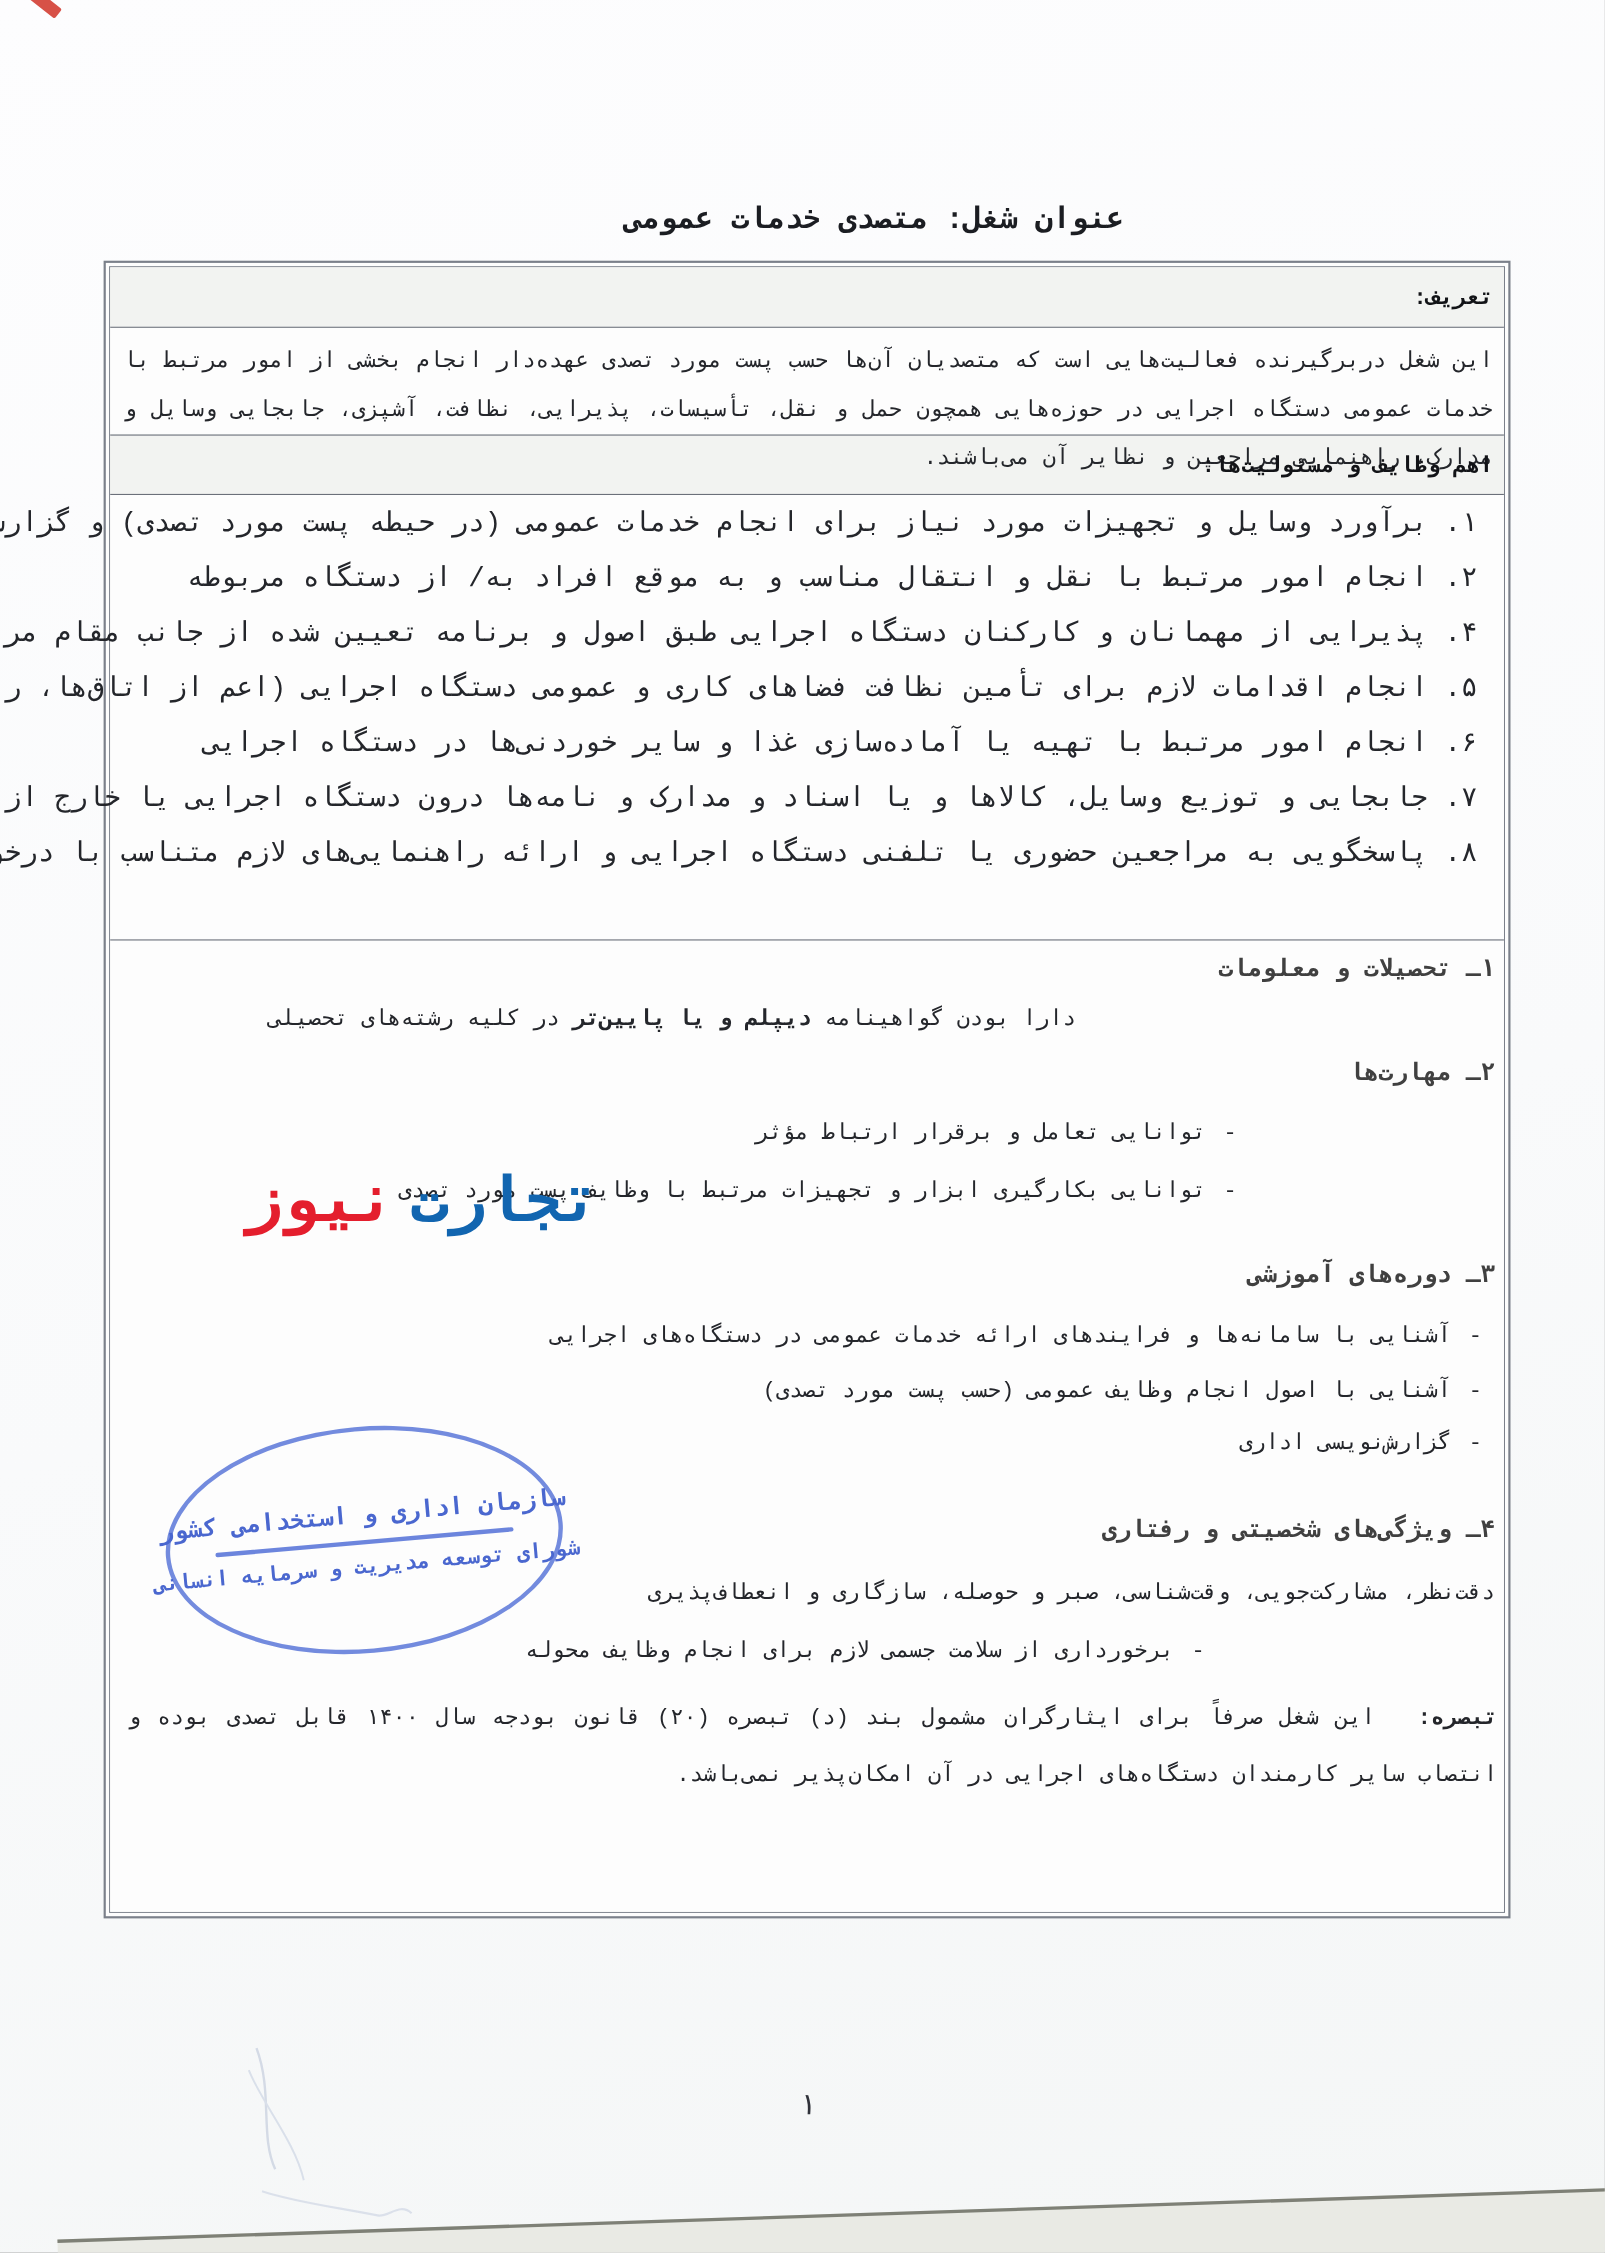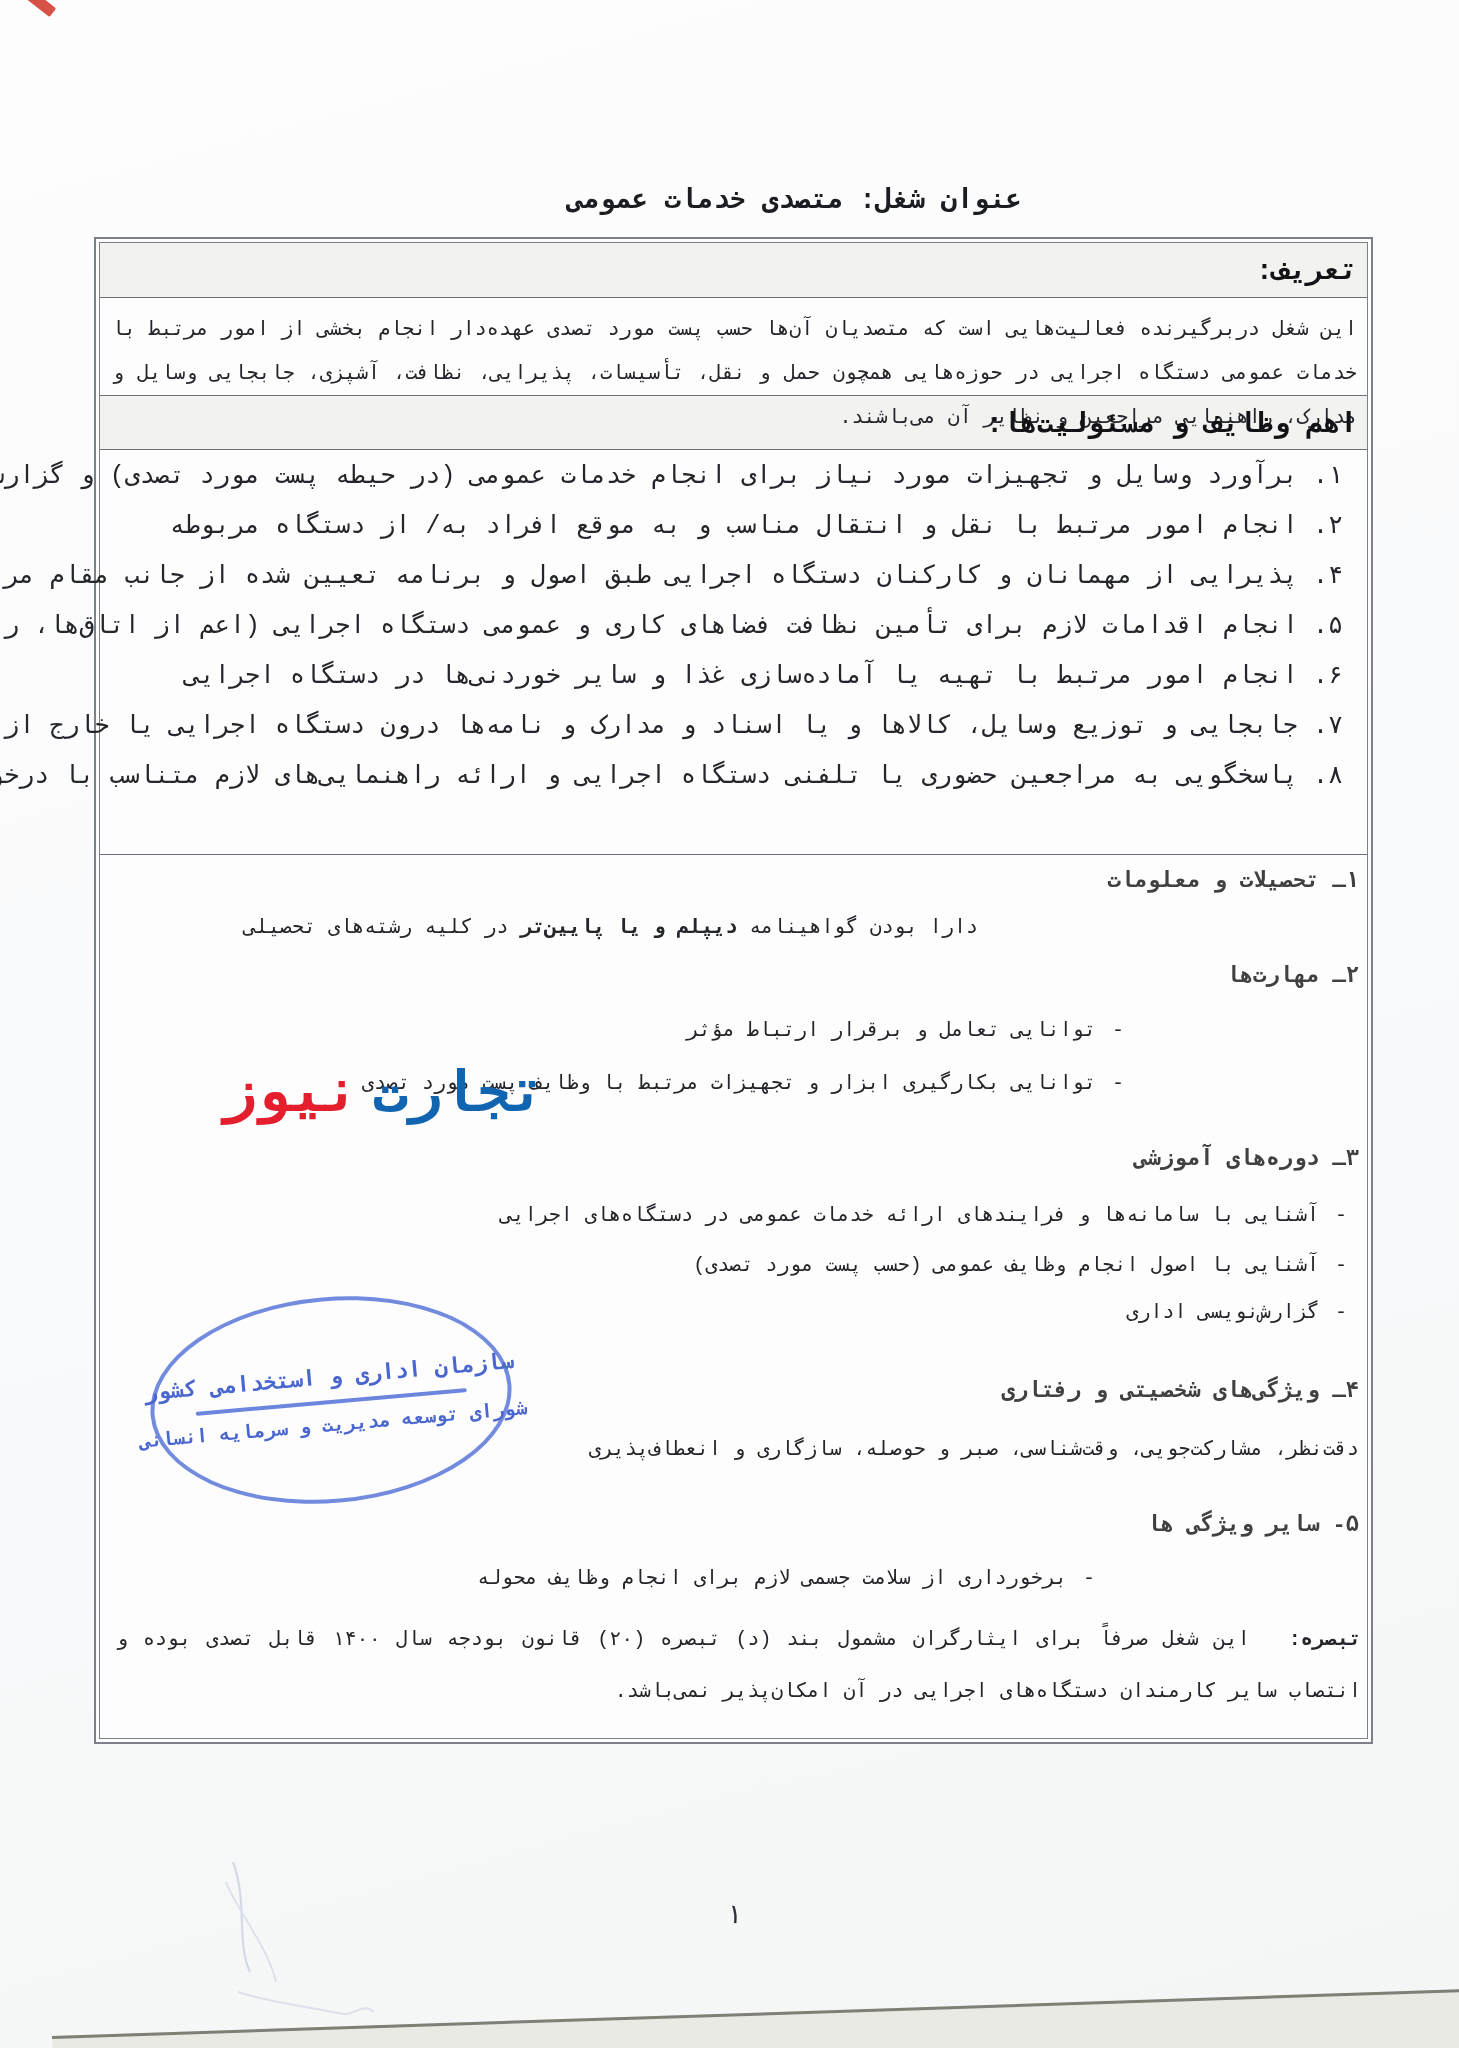--- a/index.html
+++ b/index.html
@@ -18,21 +18,21 @@
   .doc-table{
     position:absolute; top:237px; left:94px; width:1279px;
     border:2px solid #7b808a; padding:3px; box-sizing:border-box;
     background:#fdfdfd;
   }
   .tbl-inner{ border:1px solid #7b808a; }
   .row{ box-sizing:border-box; background:#fdfdfd; }
   .row + .row{ border-top:1.6px solid #6b707a; }
   .row-header{
     height:54px; display:flex; align-items:center; padding:0 10px;
-    font-size:28px; font-weight:bold; color:#121317; background:#f2f3f1;
+    font-size:20px; font-weight:bold; color:#121317; background:#f2f3f1;
   }
   .row-def{ height:98px; padding:10px 10px 0 12px; font-size:20px; line-height:44px; text-align:justify; }
   .row-duties{ height:405px; padding:2px 24px 0 10px; }
   .duty{ line-height:50px; font-size:25px; white-space:nowrap; }
   .row-req{ height:884px; padding:0 6px 0 10px; }
   .sub-heading{ font-size:22px; line-height:30px; font-weight:bold; color:#404040; margin:0 2px; }
   .req-line{ font-size:20px; line-height:29px; white-space:nowrap; }
   .dash{ display:inline-block; margin-left:16px; }
   .mt-h1{margin-top:12px;} .mt-edu{margin-top:16px; padding-right:383px; white-space:nowrap;}
   .mt-h2{margin-top:20px;} .mt-s{margin-top:24px; padding-right:237px;}
@@ -107,21 +107,20 @@
         <div class="req-line mt-s"><span class="dash">-</span><span>توانایی بکارگیری ابزار و تجهیزات مرتبط با وظایف پست مورد تصدی</span></div>
 
         <div class="sub-heading mt-h3">۳ـ دوره‌های آموزشی</div>
         <div class="req-line mt-t1"><span class="dash">-</span><span>آشنایی با سامانه‌ها و فرایندهای ارائه خدمات عمومی در دستگاه‌های اجرایی</span></div>
         <div class="req-line mt-t2"><span class="dash">-</span><span>آشنایی با اصول انجام وظایف عمومی (حسب پست مورد تصدی)</span></div>
         <div class="req-line mt-t3"><span class="dash">-</span><span>گزارش‌نویسی اداری</span></div>
 
         <div class="sub-heading mt-h4">۴ـ ویژگی‌های شخصیتی و رفتاری</div>
         <div class="req-line mt-pers">دقت‌نظر، مشارکت‌جویی، وقت‌شناسی، صبر و حوصله، سازگاری و انعطاف‌پذیری</div>
 
-        <div class="sub-heading mt-h5">۵- سایر ویژگی ها</div>
         <div class="req-line mt-o"><span class="dash">-</span><span>برخورداری از سلامت جسمی لازم برای انجام وظایف محوله</span></div>
 
         <div class="note"><b>تبصره:</b><span> این شغل صرفاً برای ایثارگران مشمول بند (د) تبصره (۲۰) قانون بودجه سال ۱۴۰۰ قابل تصدی بوده و انتصاب سایر کارمندان دستگاه‌های اجرایی در آن امکان‌پذیر نمی‌باشد.</span></div>
 
       </div>
     </div>
   </div>
 
   <div class="watermark">
     <span class="wm-blue">تجارت</span>

